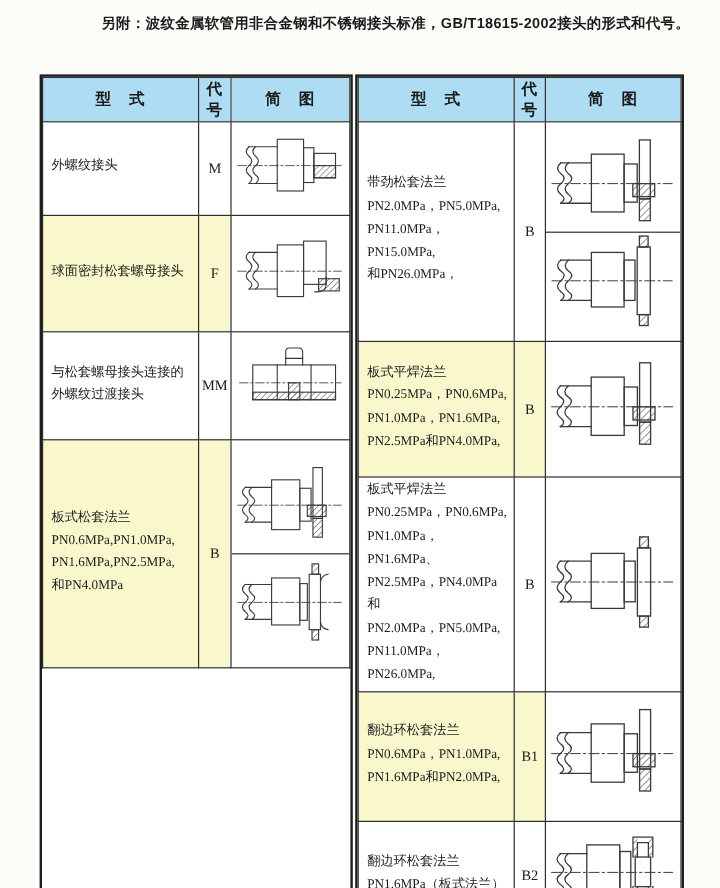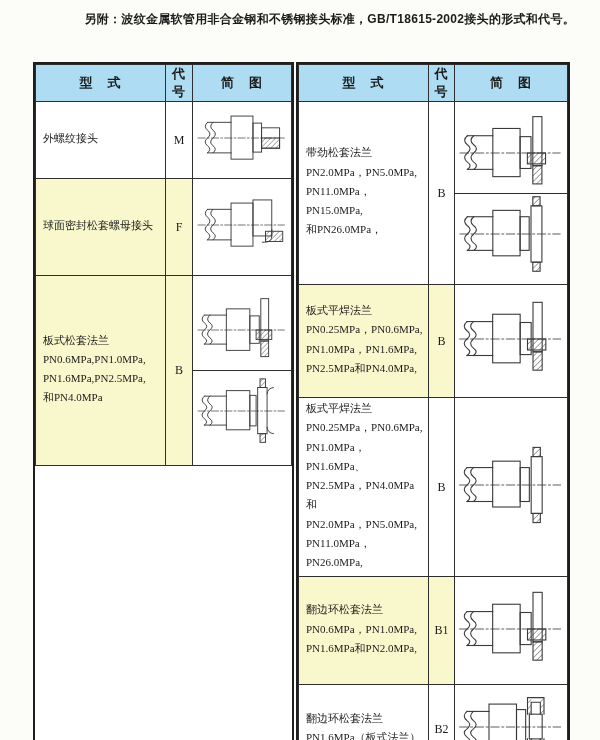--- a/index.html
+++ b/index.html
@@ -105,20 +105,37 @@
     <path d="M23,24 q-6,5 0,10 q6,5 0,10 q-6,5 0,10 q6,4 0,9"></path>
     <line x1="16" y1="24" x2="46" y2="24"></line>
                   <line x1="16" y1="63" x2="46" y2="63"></line>
     <rect x="46" y="16" width="28" height="55"></rect>
     <rect x="74" y="12" width="24" height="46"></rect>
     <path d="M98,50 v8 q0,8 -9,8 h-3"></path>
     <rect x="90" y="52" width="22" height="13" fill="url(#hatch)"></rect>
   </svg>
 </span></td>
       </tr>
+      <tr style="height:90px">
+        <td class="type">与松套螺母接头连接的
+外螺纹过渡接头</td>
+        <td class="code">MM</td>
+        <td class="diag"><span class="dg">
+  <svg viewBox="0 0 120 88">
+    <line x1="6" y1="44" x2="114" y2="44" stroke-dasharray="9,3,2,3" stroke-width="0.9"></line>
+    <rect x="20" y="25" width="88" height="37"></rect>
+    <line x1="46" y1="25" x2="46" y2="62"></line>
+    <line x1="82" y1="25" x2="82" y2="62"></line>
+    <path d="M55,25 V11 q0,-4 4,-4 h10 q4,0 4,4 V25"></path>
+    <line x1="55" y1="18" x2="73" y2="18"></line>
+    <rect x="20" y="54" width="88" height="8" fill="url(#hatch)"></rect>
+    <rect x="58" y="44" width="12" height="18" fill="url(#hatch)"></rect>
+  </svg>
+</span></td>
+      </tr>
       <tr style="height:190px">
         <td class="type hl">板式松套法兰
 PN0.6MPa,PN1.0MPa,
 PN1.6MPa,PN2.5MPa,
 和PN4.0MPa</td>
         <td class="code hl">B</td>
         <td class="diag split">
           <div class="sub">
                 <span class="dg">
   <svg viewBox="0 0 120 88">

